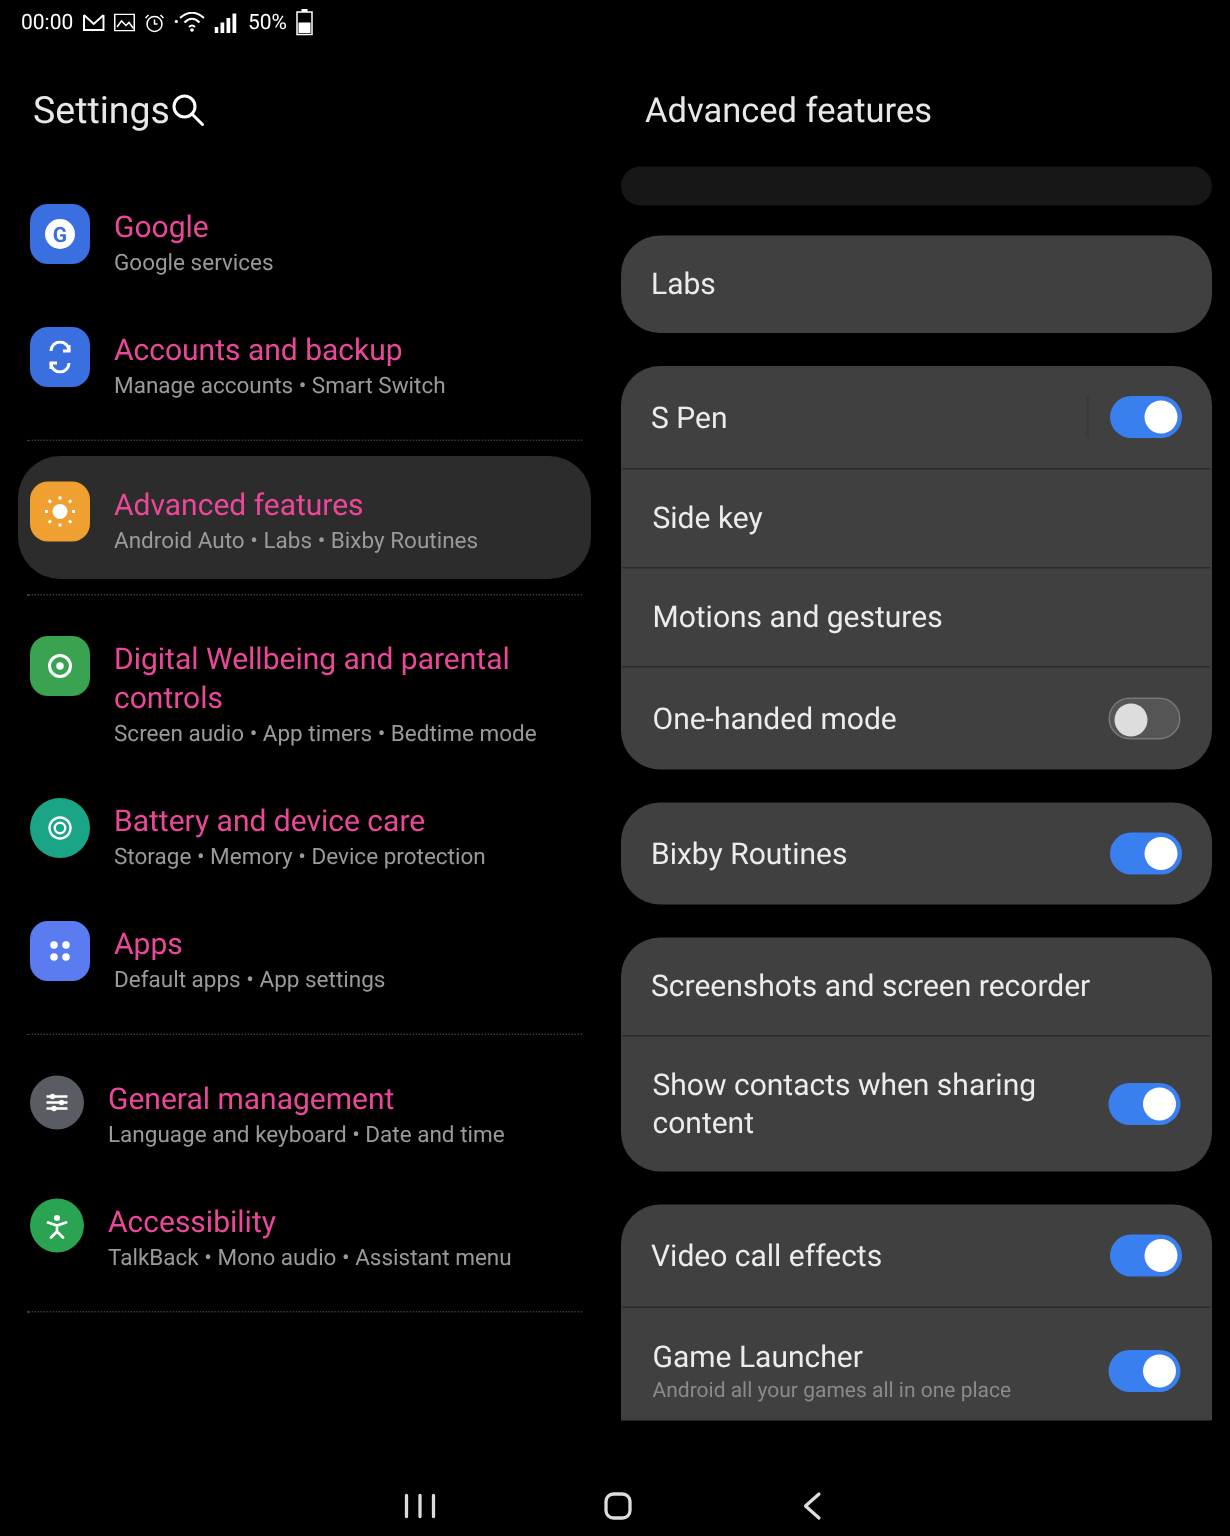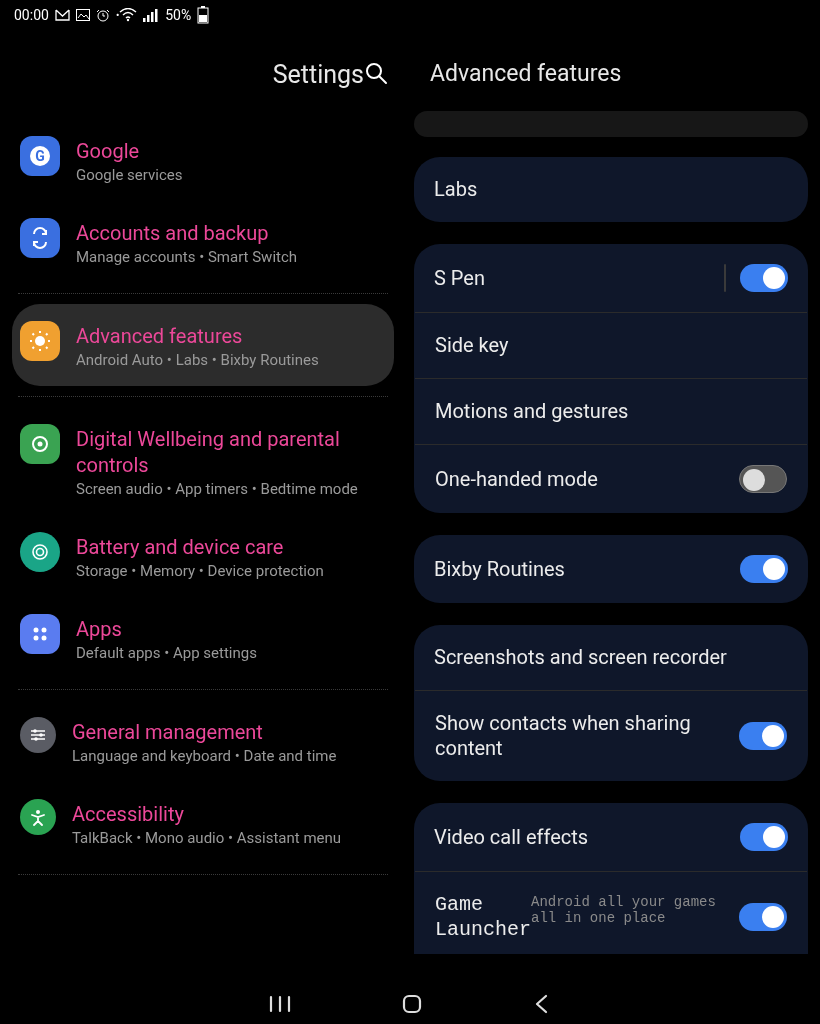--- a/index.html
+++ b/index.html
@@ -33,21 +33,21 @@
     width: 406px;
     padding: 0 0 0 0;
   }
   .right-pane {
     width: 414px;
     padding: 0 10px 0 6px;
   }
   
   .settings-header {
     display: flex;
-    justify-content: flex-end;
+    justify-content: flex-start;
     align-items: center;
     padding: 30px 18px 30px 22px;
   }
   .settings-header h1 {
     font-size: 25px;
     font-weight: 400;
   }
   .search-icon svg { width: 24px; height: 24px; }
   
   .left-list { }
@@ -83,36 +83,36 @@
   }
   .right-header h1 { font-size: 23px; font-weight: 400; }
   
   .stub-card {
     background: #171717;
     border-radius: 22px;
     height: 26px;
     margin: 0 2px 20px 2px;
   }
   .card {
-    background: #0f172a;
+    background: #404040;
     border-radius: 26px;
     margin: 2px 2px 22px 2px;
     padding: 0;
   }
   .row {
     display: flex;
     align-items: center;
     justify-content: space-between;
     padding: 20px 20px;
     min-height: 64px;
   }
   .row + .row { border-top: 1px solid #2b2b2b; margin: 0 1px; }
   .row .label { font-size: 20px; color: #ececec; line-height: 1.25; flex: 1; }
   .row .sub { font-size: 14px; color: #8a8a8a; margin-top: 2px; }
-  .row .labelbox { display:flex; flex-direction:row; flex:1;font-family:Liberation Mono, monospace; }
+  .row .labelbox { display:flex; flex-direction:column; flex:1; }
   
   .toggle-divider {
     width: 2px; height: 28px; background: #3a3a3a; margin: 0 14px 0 8px; border-radius: 1px;
   }
   .toggle { flex-shrink:0; display:flex; align-items:center; }
   .switch {
     width: 48px; height: 28px;
     border-radius: 14px;
     position: relative;
   }

